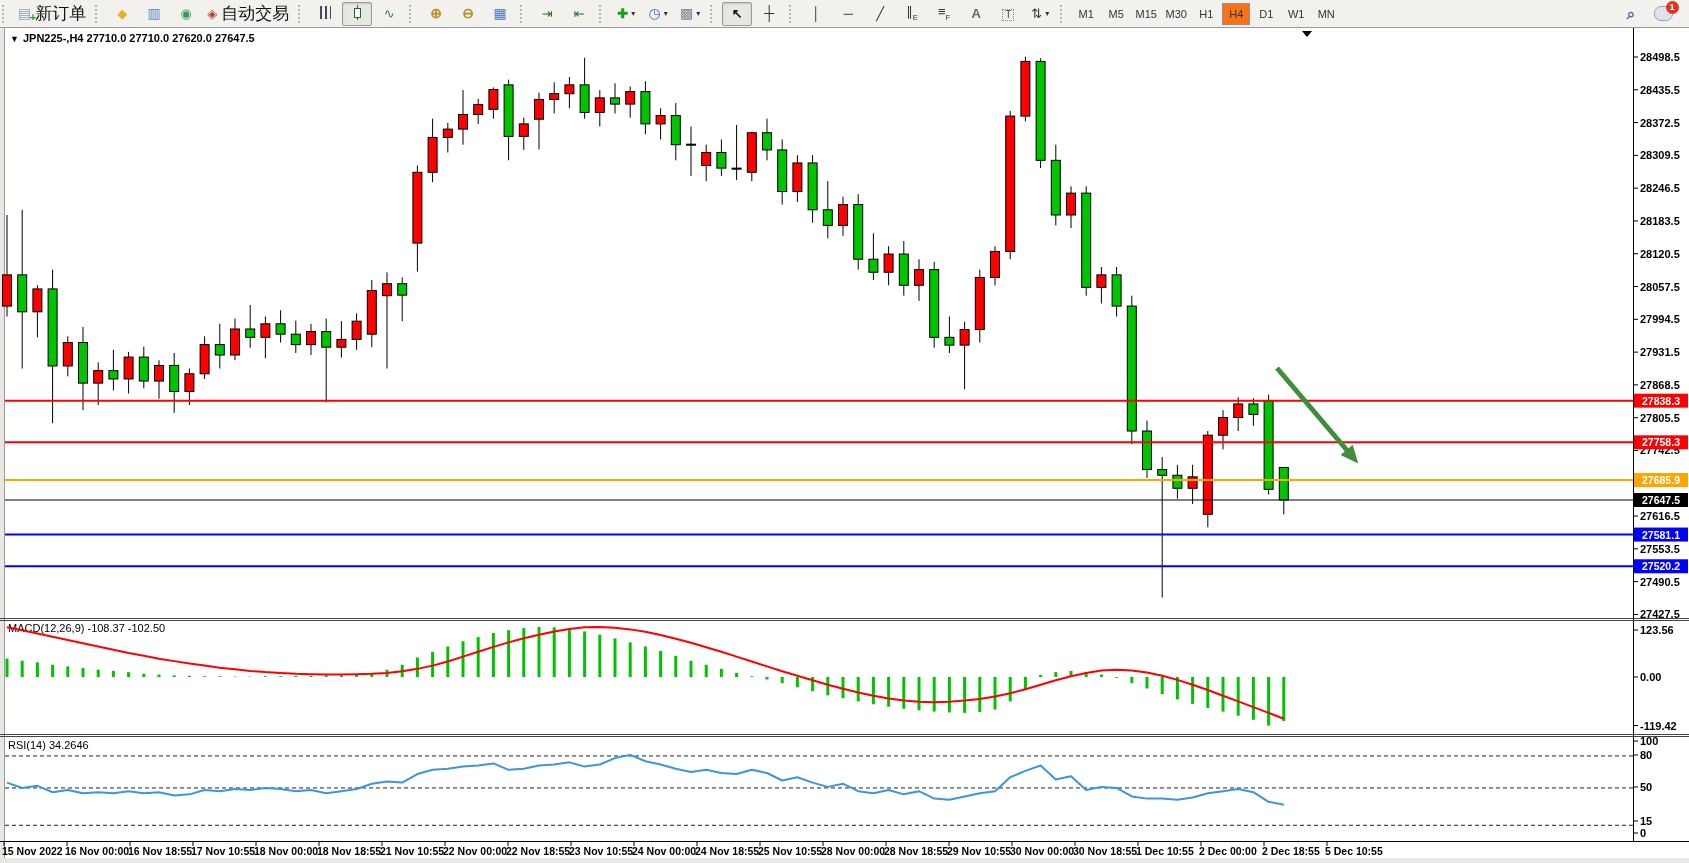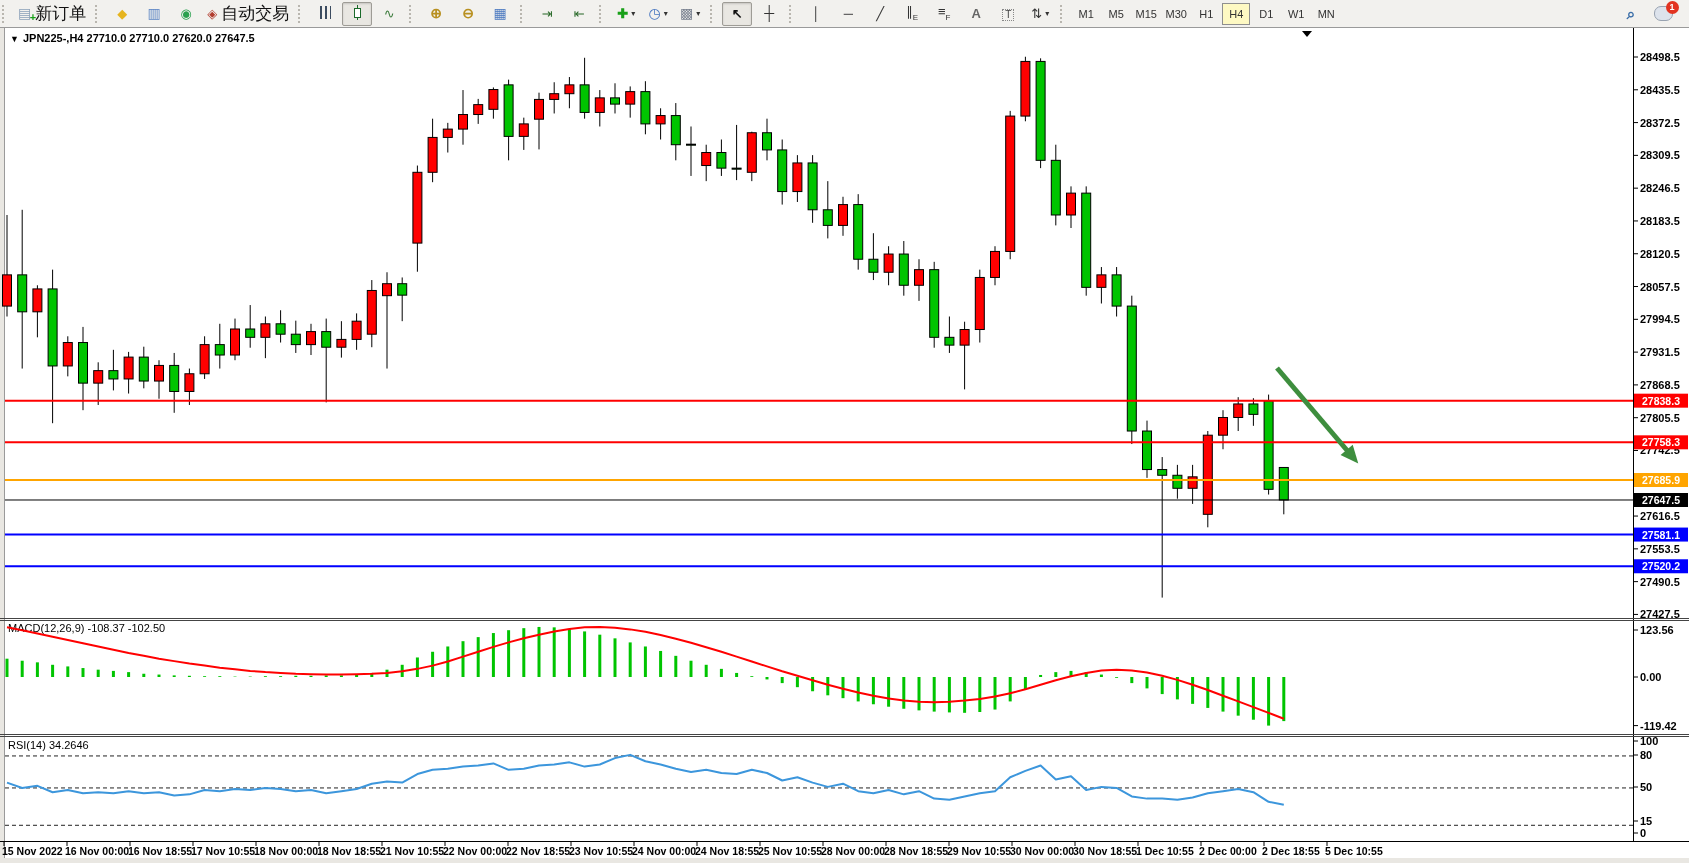--- a/index.html
+++ b/index.html
@@ -9,21 +9,21 @@
     border-bottom:1px solid #9a9a9a;display:flex;align-items:center;z-index:10;}
   .tb-group{display:flex;align-items:center;height:27px;padding:0 2px;}
   .grip{width:5px;height:18px;margin:0 2px;border-left:2px dotted #b9b6af;}
   .tb-btn{min-width:22px;height:22px;margin:0 1px;display:flex;align-items:center;justify-content:center;
     padding:0 3px;border:1px solid transparent;border-radius:2px;color:#222;font-size:12px;cursor:default;}
   .tb-btn.pressed{background:#e9e7e2;border:1px solid #9e9c96;box-shadow:inset 0 1px 2px rgba(0,0,0,.15);}
   .tb-btn .lbl{margin-left:4px;font-size:17px;color:#111;white-space:nowrap;}
   .tb-btn .caret{margin-left:3px;font-size:8px;color:#333;}
   .tf-btn{min-width:26px;height:20px;font-size:11px;color:#333;display:flex;align-items:center;justify-content:center;
     border:1px solid transparent;margin:0 1px;text-align:right;}
-  .tf-btn.pressed{background:#fef9c3;border:1px solid #8f8f8f;}
+  .tf-btn.pressed{background:#f97316;border:1px solid #8f8f8f;}
   .tb-right{margin-left:auto;display:flex;align-items:center;padding-right:10px;}
   .ico{display:inline-block;line-height:1;}
   .i-doc{color:#8aa0b8;font-size:14px;position:relative;}
   .i-doc .plus{position:absolute;right:-5px;bottom:-3px;color:#18a018;font-weight:bold;font-size:11px;}
   .i-diamond{color:#e6b41e;font-size:13px;}
   .i-window{color:#5b84c4;font-size:14px;}
   .i-globe{color:#2ba14f;font-size:13px;}
   .i-auto{color:#b23c2e;font-size:13px;}
   .g-bars{width:11px;height:13px;background:repeating-linear-gradient(90deg,#3c4c60 0 2px,transparent 2px 5px);}
   .g-candle{width:11px;height:15px;position:relative;}

